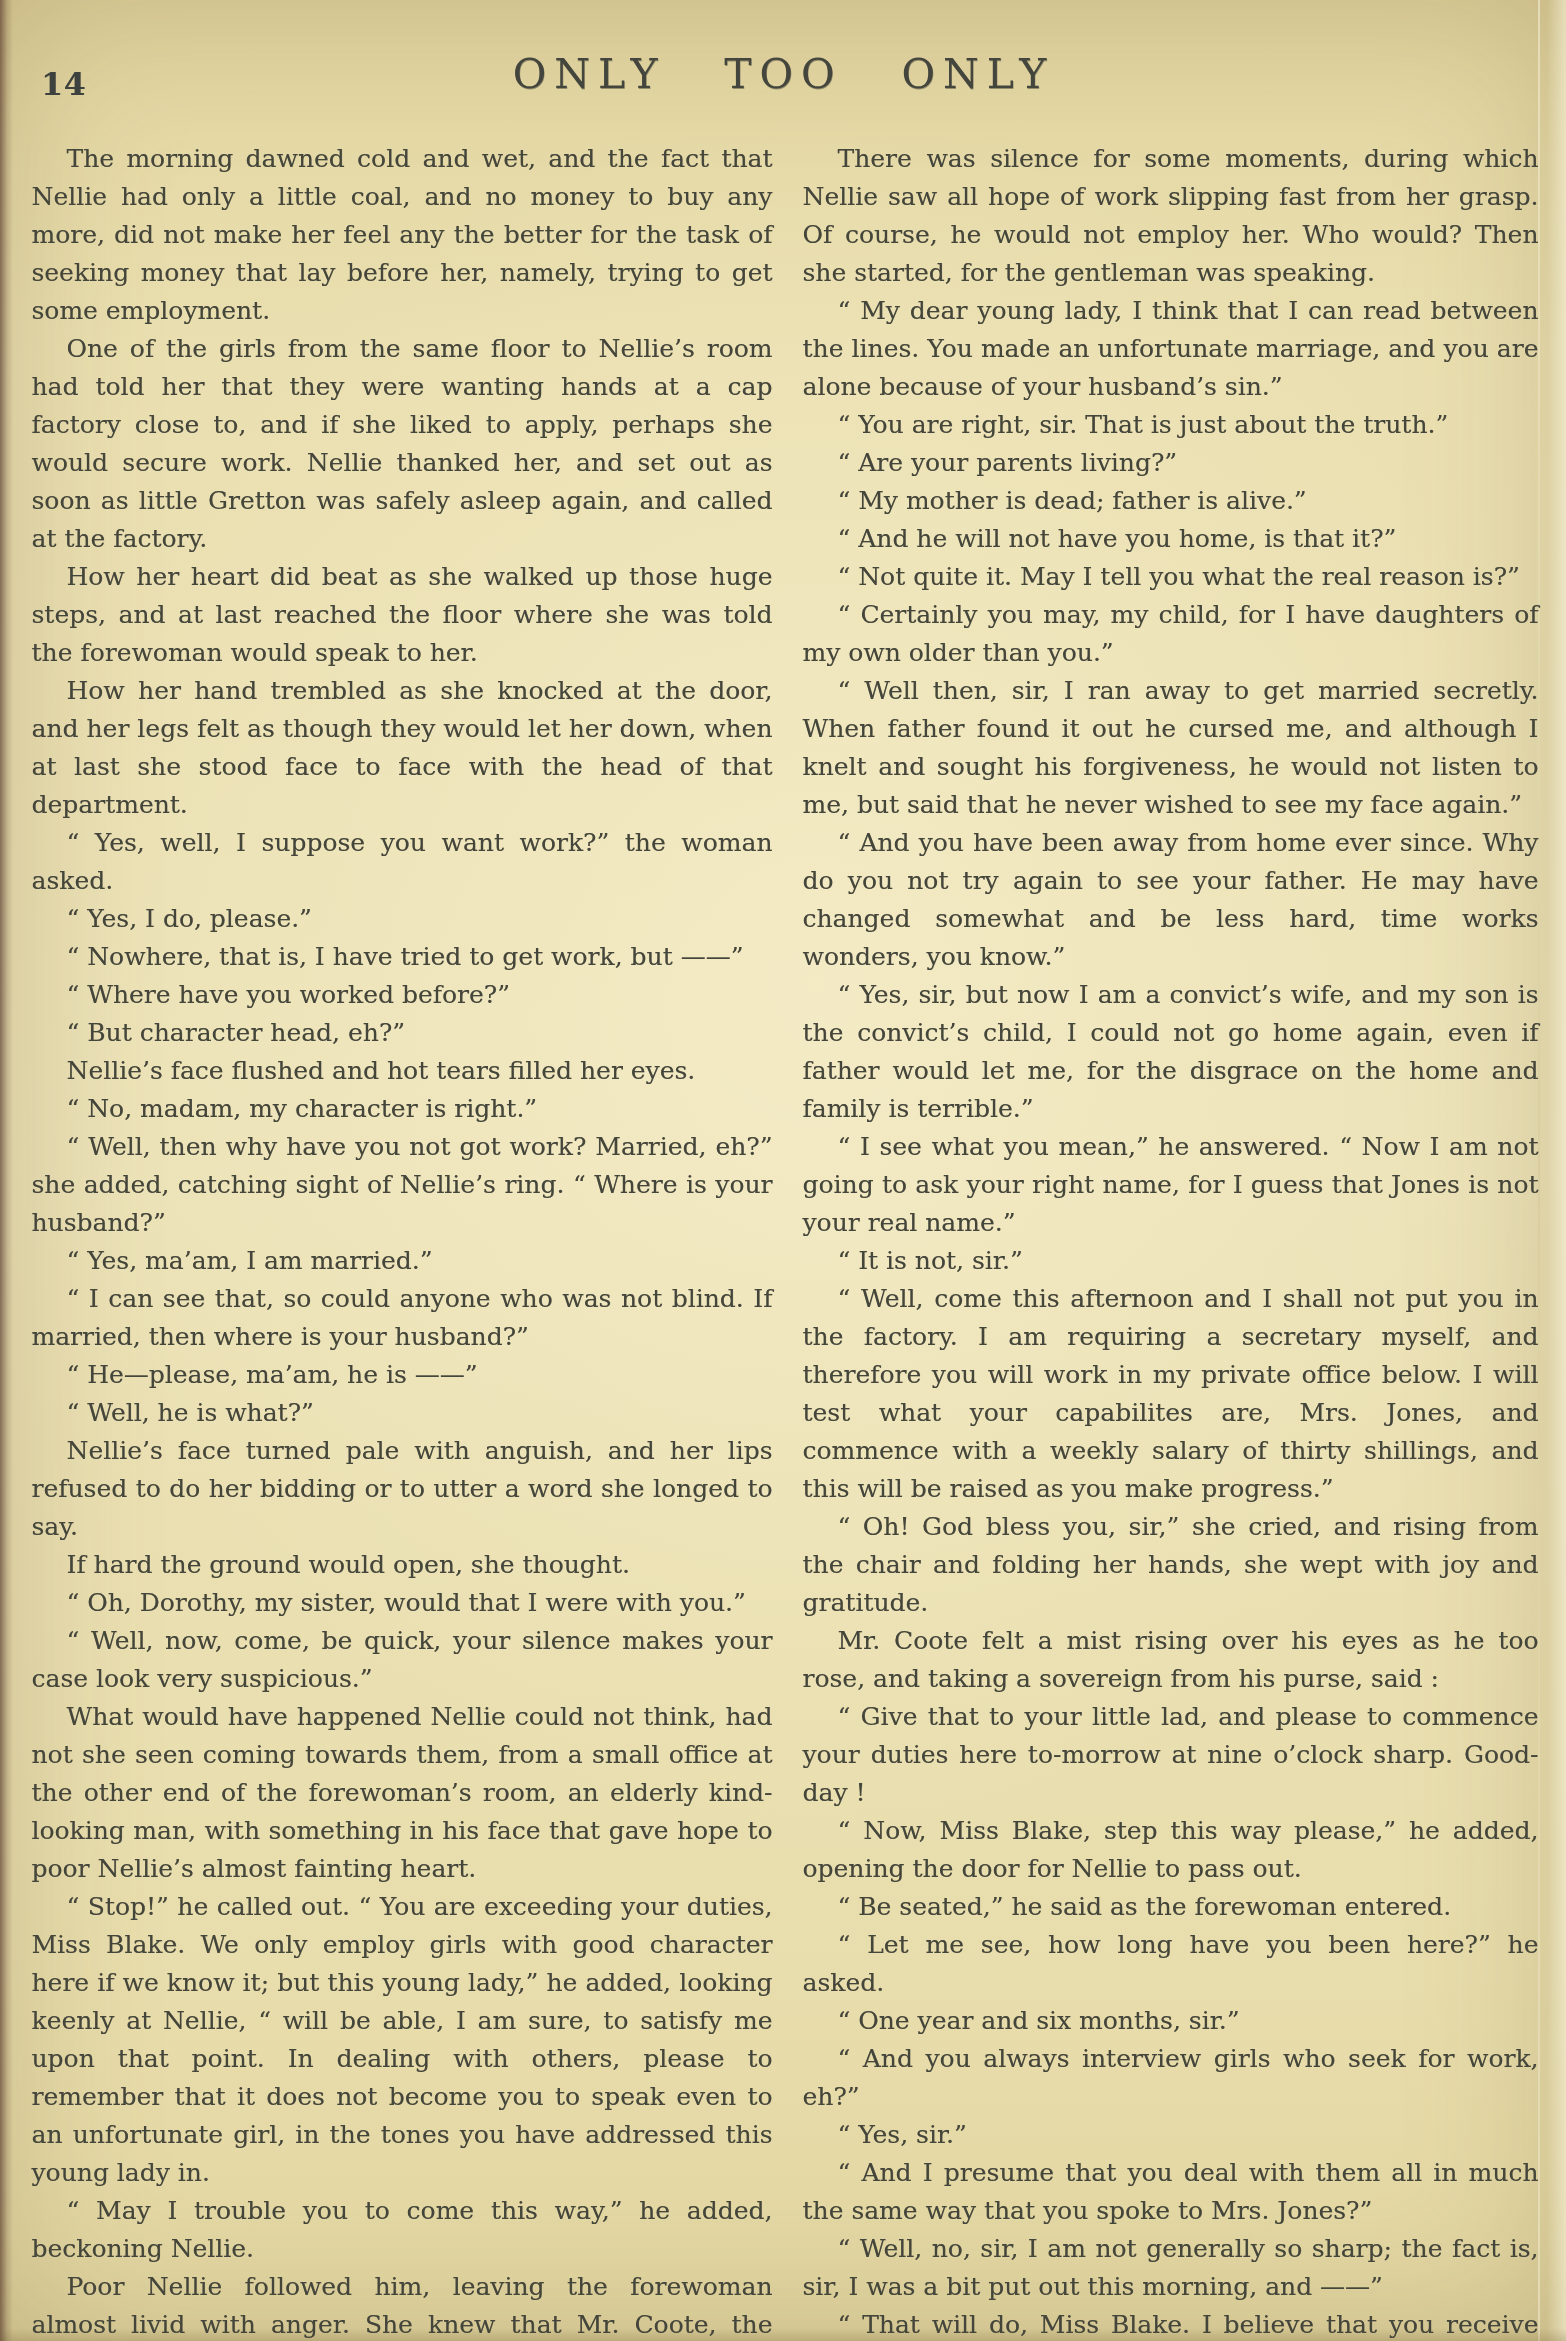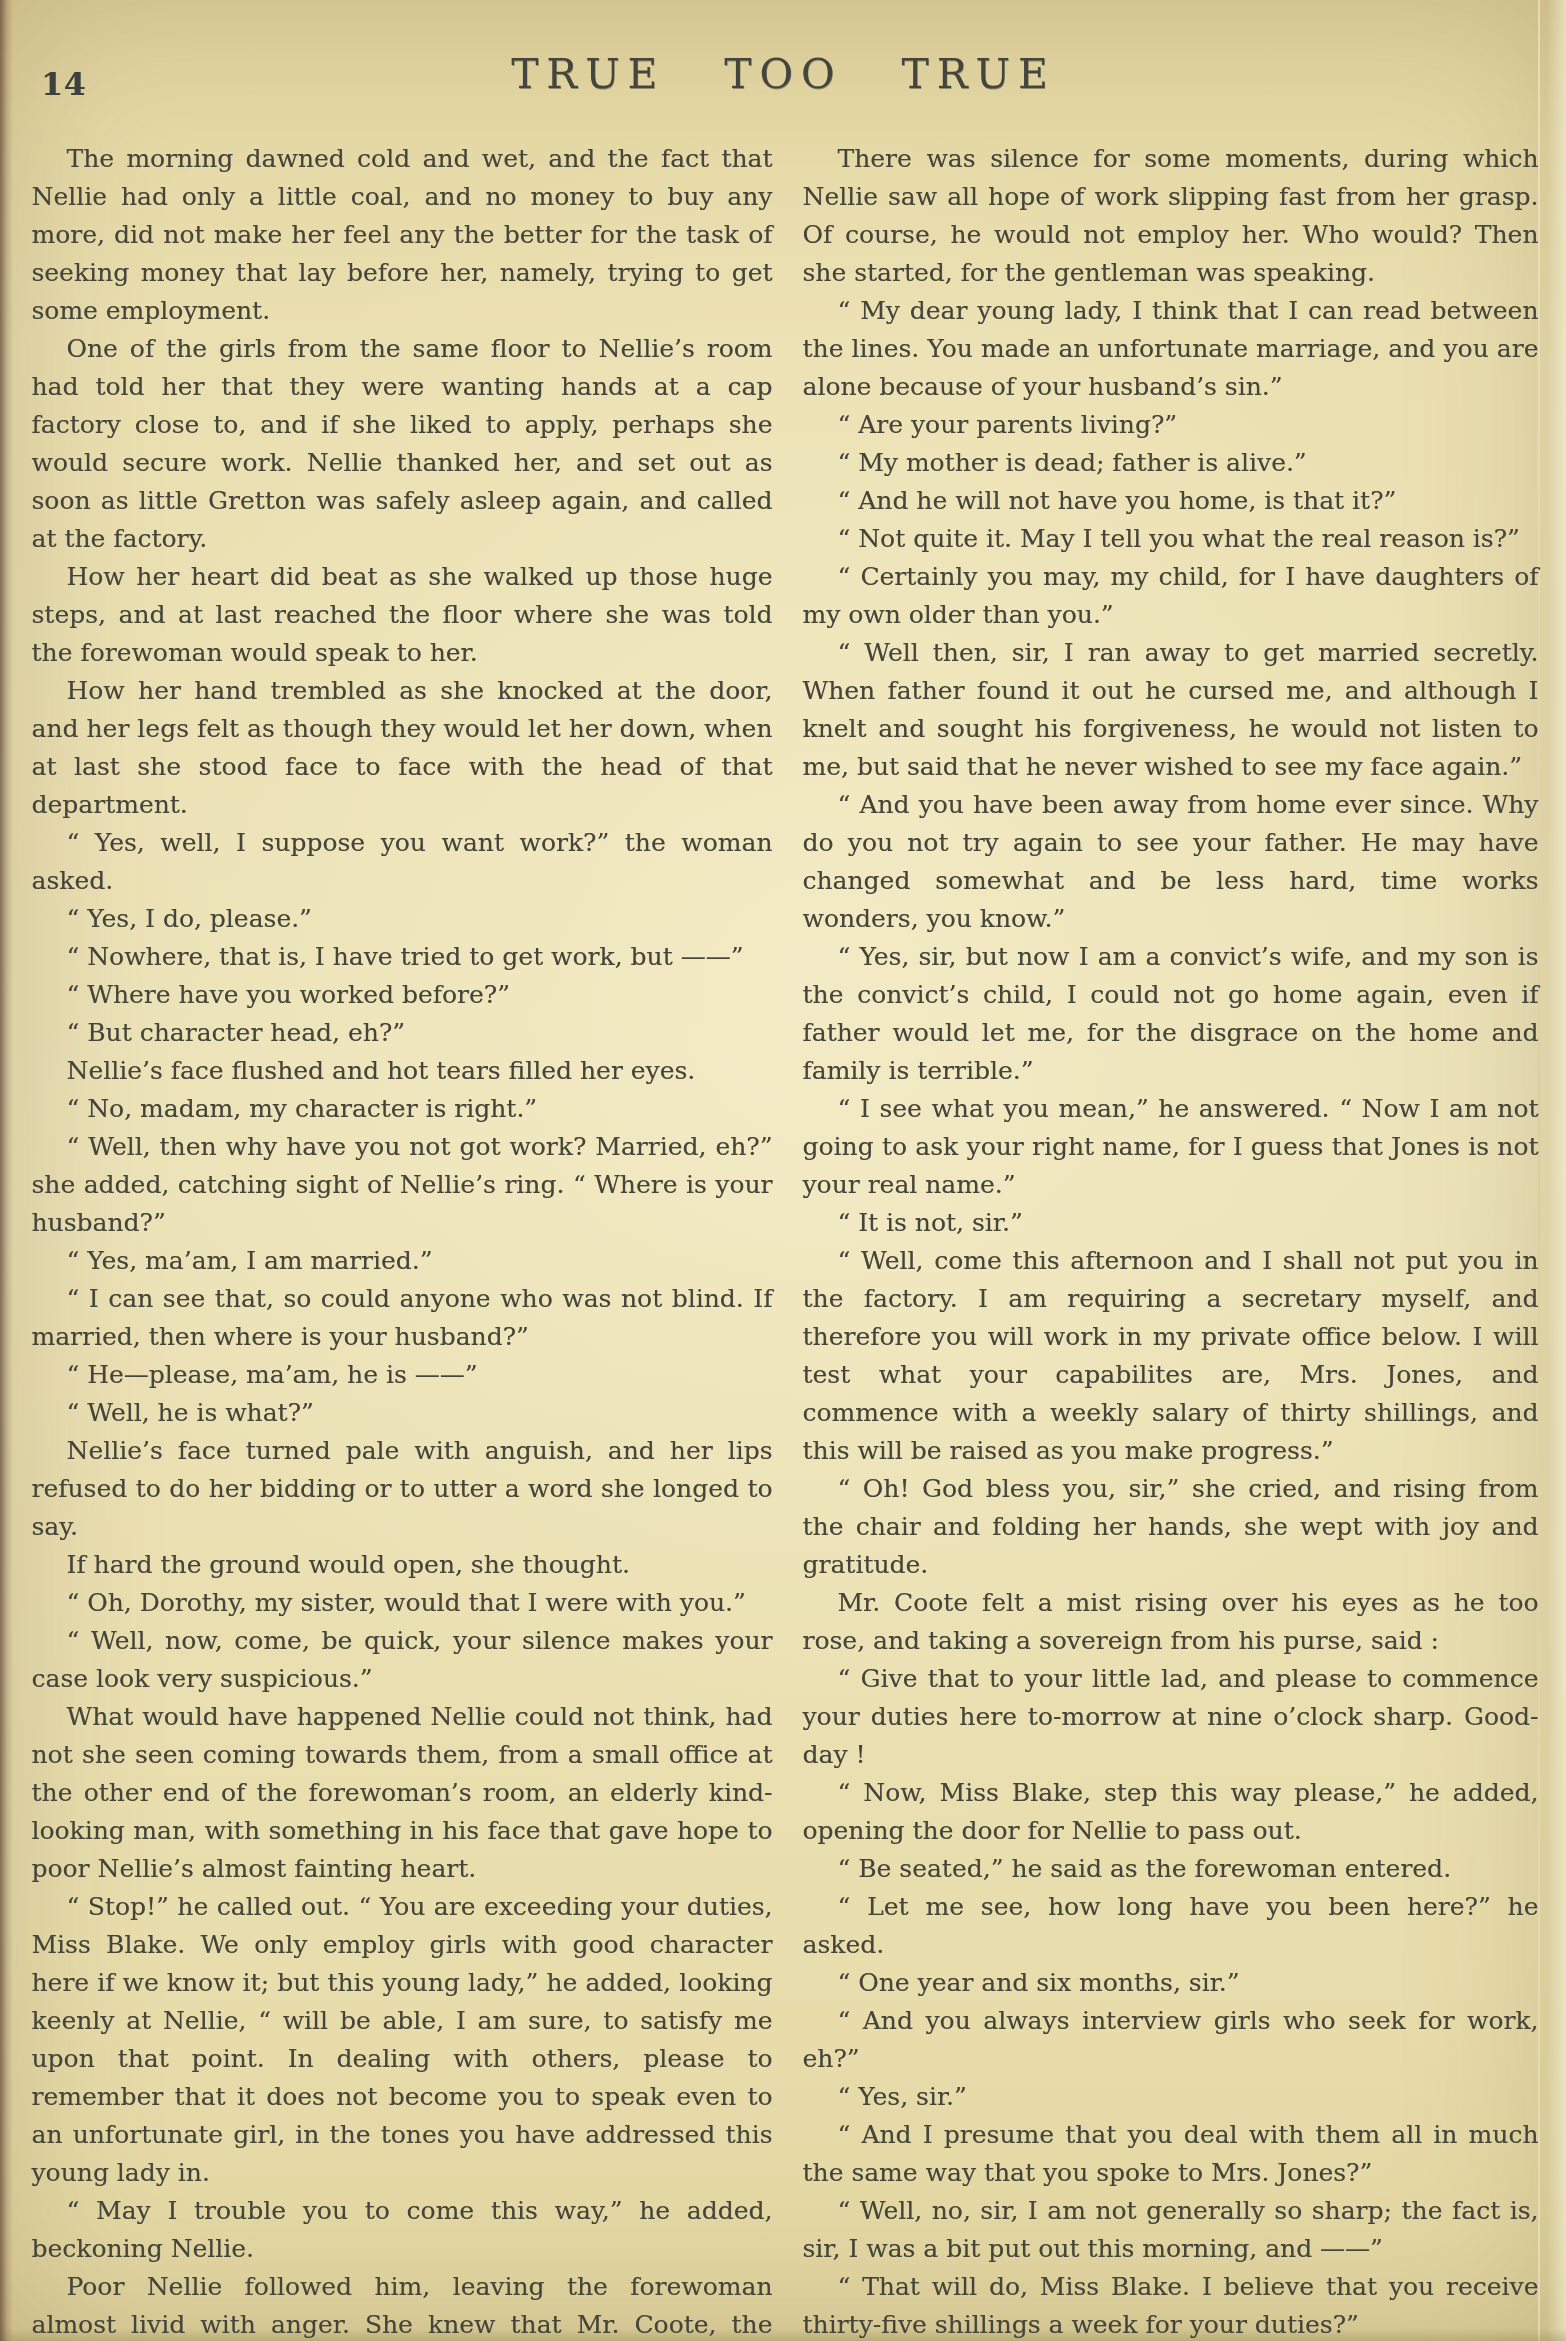--- a/index.html
+++ b/index.html
@@ -52,21 +52,21 @@
 </head>
 <body>
 
 <div class="sheet">
   <div class="edge-left"></div>
   <div class="crease"></div>
   <div class="edge-right"></div>
   <div class="edge-bottom"></div>
 
   <div class="page-number">14</div>
-  <div class="page-title">TRUE  TOO  TRUE</div>
+  <div class="page-title">ONLY  TOO  ONLY</div>
 
   <div class="columns">
     <div class="col col-left">
         <p>The morning dawned cold and wet, and the fact that Nellie had only a little coal, and no money to buy any more, did not make her feel any the better for the task of seeking money that lay before her, namely, trying to get some employment.</p>
         <p>One of the girls from the same floor to Nellie’s room had told her that they were wanting hands at a cap factory close to, and if she liked to apply, perhaps she would secure work.  Nellie thanked her, and set out as soon as little Gretton was safely asleep again, and called at the factory.</p>
         <p>How her heart did beat as she walked up those huge steps, and at last reached the floor where she was told the forewoman would speak to her.</p>
         <p>How her hand trembled as she knocked at the door, and her legs felt as though they would let her down, when at last she stood face to face with the head of that department.</p>
         <p>“ Yes, well, I suppose you want work?” the woman asked.</p>
         <p>“ Yes, I do, please.”</p>
         <p>“ Nowhere, that is, I have tried to get work, but ——”</p>
@@ -84,20 +84,21 @@
         <p>“ Oh, Dorothy, my sister, would that I were with you.”</p>
         <p>“ Well, now, come, be quick, your silence makes your case look very suspicious.”</p>
         <p>What would have happened Nellie could not think, had not she seen coming towards them, from a small office at the other end of the forewoman’s room, an elderly kind-looking man, with something in his face that gave hope to poor Nellie’s almost fainting heart.</p>
         <p>“ Stop!” he called out.  “ You are exceeding your duties, Miss Blake.  We only employ girls with good character here if we know it; but this young lady,” he added, looking keenly at Nellie, “ will be able, I am sure, to satisfy me upon that point.  In dealing with others, please to remember that it does not become you to speak even to an unfortunate girl, in the tones you have addressed this young lady in.</p>
         <p>“ May I trouble you to come this way,” he added, beckoning Nellie.</p>
         <p>Poor Nellie followed him, leaving the forewoman almost livid with anger.  She knew that Mr. Coote, the senior partner, had had to speak to her before and that when he had done with that girl she would hear from him again.</p>
       </div>
     <div class="col col-right">
         <p>There was silence for some moments, during which Nellie saw all hope of work slipping fast from her grasp. Of course, he would not employ her.  Who would? Then she started, for the gentleman was speaking.</p>
         <p>“ My dear young lady, I think that I can read between the lines.  You made an unfortunate marriage, and you are alone because of your husband’s sin.”</p>
+        <p>“ You are right, sir.  That is just about the truth.”</p>
         <p>“ Are your parents living?”</p>
         <p>“ My mother is dead; father is alive.”</p>
         <p>“ And he will not have you home, is that it?”</p>
         <p>“ Not quite it.  May I tell you what the real reason is?”</p>
         <p>“ Certainly you may, my child, for I have daughters of my own older than you.”</p>
         <p>“ Well then, sir, I ran away to get married secretly. When father found it out he cursed me, and although I knelt and sought his forgiveness, he would not listen to me, but said that he never wished to see my face again.”</p>
         <p>“ And you have been away from home ever since.  Why do you not try again to see your father.  He may have changed somewhat and be less hard, time works wonders, you know.”</p>
         <p>“ Yes, sir, but now I am a convict’s wife, and my son is the convict’s child, I could not go home again, even if father would let me, for the disgrace on the home and family is terrible.”</p>
         <p>“ I see what you mean,” he answered.  “ Now I am not going to ask your right name, for I guess that Jones is not your real name.”</p>
         <p>“ It is not, sir.”</p>

